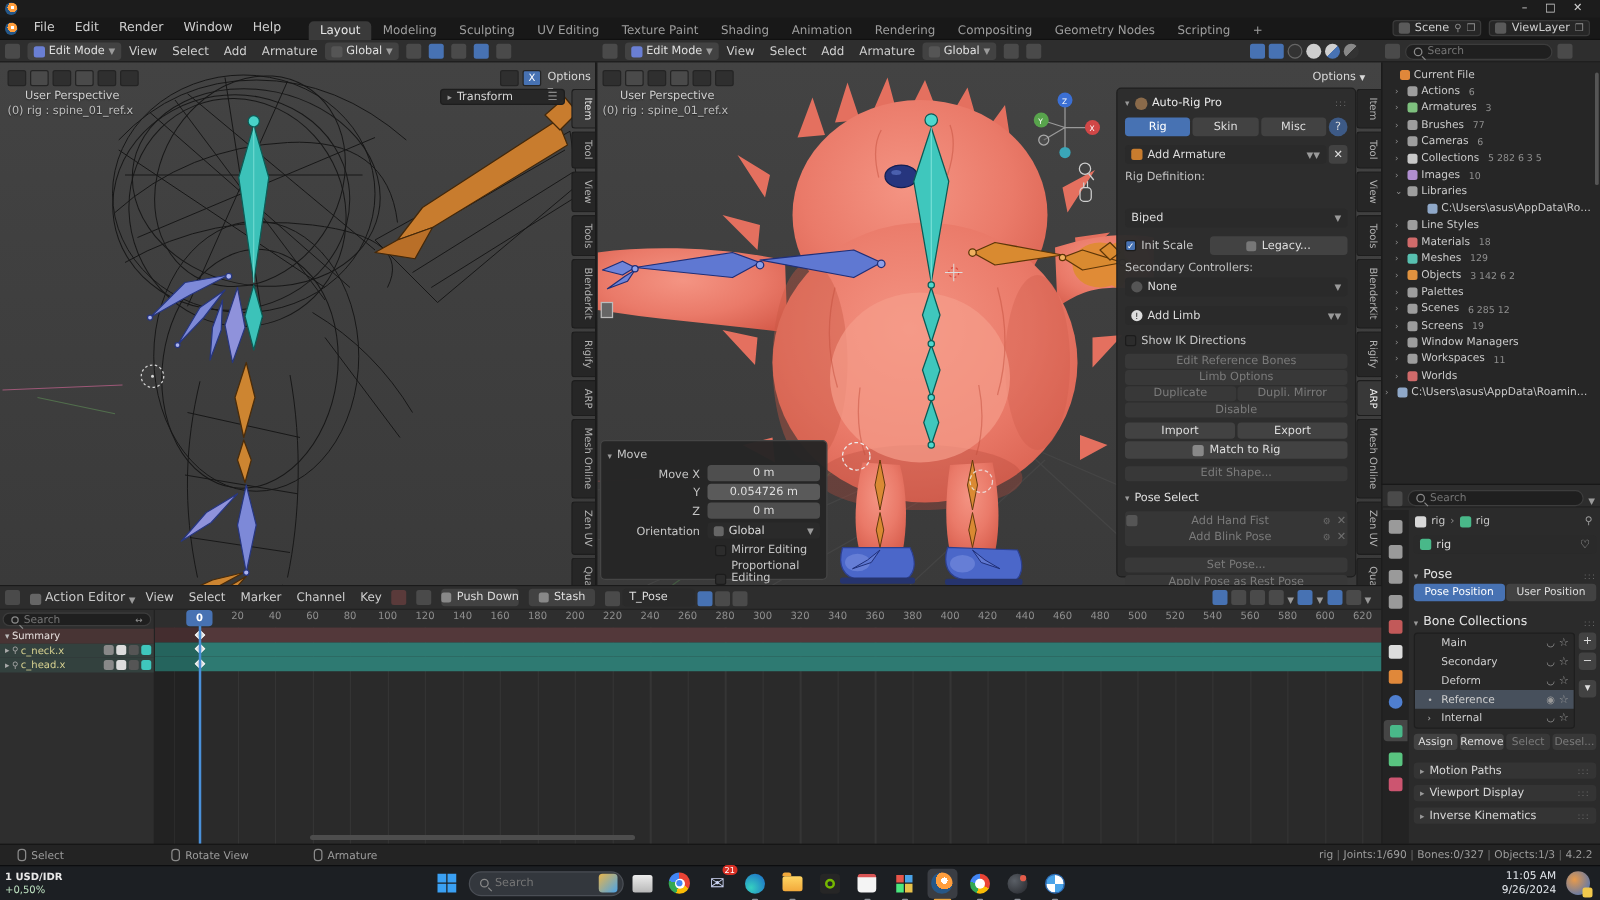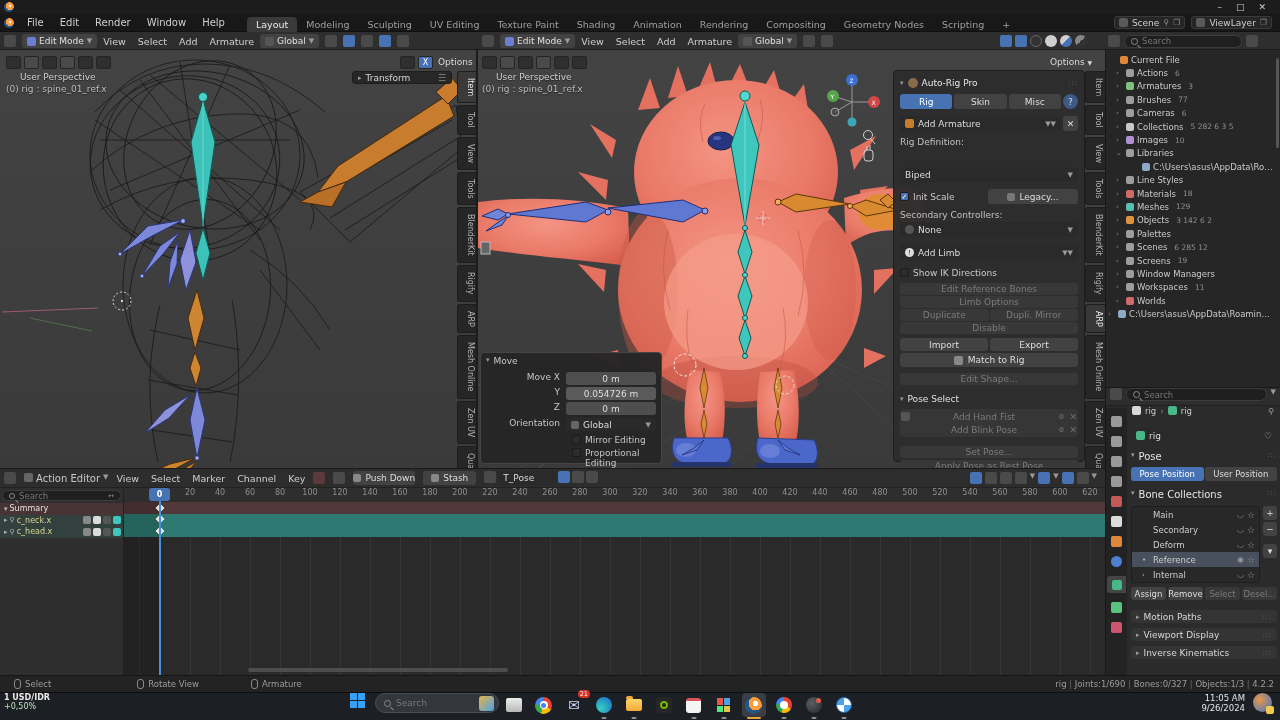--- a/index.html
+++ b/index.html
@@ -1,20 +1,20 @@
 <!DOCTYPE html>
 <html><head>
 <meta charset="utf-8">
 <style>
   *{margin:0;padding:0;box-sizing:border-box}
   html,body{background:#000}
   #app{position:relative;width:1280px;height:720px;overflow:hidden;background:#1e1e1e;
        font-family:"DejaVu Sans",sans-serif;font-size:10px;color:#c8c8c8;cursor:default}
   .abs{position:absolute}
-  .flex{display:flex;align-items:flex-start}
+  .flex{display:flex;align-items:flex-end}
   .dim{color:#8d8d8d}
   
   #titlebar{left:0;top:0;width:1280px;height:14px;background:#1c1c1c;display:flex;align-items:center;font-size:8.5px;color:#b4b4b4}
   .blogo{width:10px;height:10px;border-radius:50%;background:radial-gradient(circle at 60% 40%,#fff 0 1.5px,#ff9e3d 1.5px 4px,#265787 4px);margin:0 5px 0 4px}
   .winctl{margin-left:auto;display:flex;gap:14px;padding-right:14px;color:#cfcfcf;font-size:9px}
   
   #menubar{left:0;top:14px;width:1280px;height:18px;background:#181818;display:flex;align-items:center;border-bottom:1px solid #101010}
   .menu-item{padding:0 8px;color:#cfcfcf}
   .ws-tabs{display:flex;align-items:flex-end;height:18px;margin-left:14px}
   .ws-tab{padding:2px 9px;color:#9e9e9e;font-size:9.5px;border-radius:4px 4px 0 0}
@@ -83,21 +83,21 @@
   .ch-row{display:flex;align-items:center;height:11.5px;gap:2px;padding-left:4px;font-size:8px}
   .keys{position:absolute;left:124px;top:33px;width:981px;height:174px;background:#2a2a2a;
         background-image:repeating-linear-gradient(90deg,rgba(255,255,255,.05) 0 1px,transparent 1px 30px);background-position:36px 0}
   .band{position:absolute;left:0;width:981px}
   .kdiamond{position:absolute;width:6px;height:6px;background:#d8d8d8;border:1px solid #f2f2f2;transform:rotate(45deg)}
   
   #status{left:0;top:675px;width:1280px;height:17px;background:#232323;border-top:1px solid #161616;display:flex;align-items:center;font-size:8.5px;color:#9c9c9c}
   .mouse{display:inline-block;width:7px;height:10px;border:1px solid #8a8a8a;border-radius:3px;margin-right:4px;vertical-align:-2px}
   .seg+.seg::before{content:"  |  ";color:#6a6a6a}
   
-  #taskbar{left:0;top:692px;width:1280px;height:28px;background:#1c1f23;border-top:1px solid #0c0d0f;display:flex;}
+  #taskbar{left:0;top:692px;width:1280px;height:28px;background:#1c1f23;border-top:1px solid #0c0d0f;display:flex;align-items:center}
   .tb-icon{width:24px;height:24px;margin:0 3px;border-radius:4px;position:relative;display:flex;align-items:center;justify-content:center}
   .tb-dot{position:absolute;bottom:-2px;left:50%;transform:translateX(-50%);width:5px;height:2px;border-radius:1px;background:#8a8f96}
   .badge{position:absolute;top:-3px;right:-4px;background:#d93025;color:#fff;font-size:6.5px;border-radius:6px;padding:0 2px;line-height:8px}
   .circ{border-radius:50%}
 </style>
 </head>
 <body>
 
 <div id="app">
 
@@ -516,21 +516,21 @@
       <span class="btn" style="width:15px;height:15px">✕</span>
     </div>
     <div class="seclbl" style="margin-top:6px">Rig Definition:</div>
     <div class="drop" style="height:15px;margin-top:20px">
       <span>Biped</span>
         <span class="caret">▼</span>
     </div>
     <div class="arp-row" style="height:15px;margin-top:7px">
       <span class="cbx on">✓</span>
       <span>Init Scale</span>
-      <span class="btn" style="margin-left:auto;width:90px;height:15px;gap:4px">
+      <span class="btn" style="margin-left:auto;width:110px;height:15px;gap:4px">
         <span class="mini-ic" style="width:8px;height:8px;background:#777"></span>
         <span>Legacy...</span>
       </span>
     </div>
     <div class="seclbl" style="margin-top:6px">Secondary Controllers:</div>
     <div class="drop" style="height:15px;margin-top:2px">
       <span class="mini-ic" style="width:9px;height:9px;background:#555;border-radius:50%"></span>
       <span>None</span>
         <span class="caret">▼</span>
     </div>

